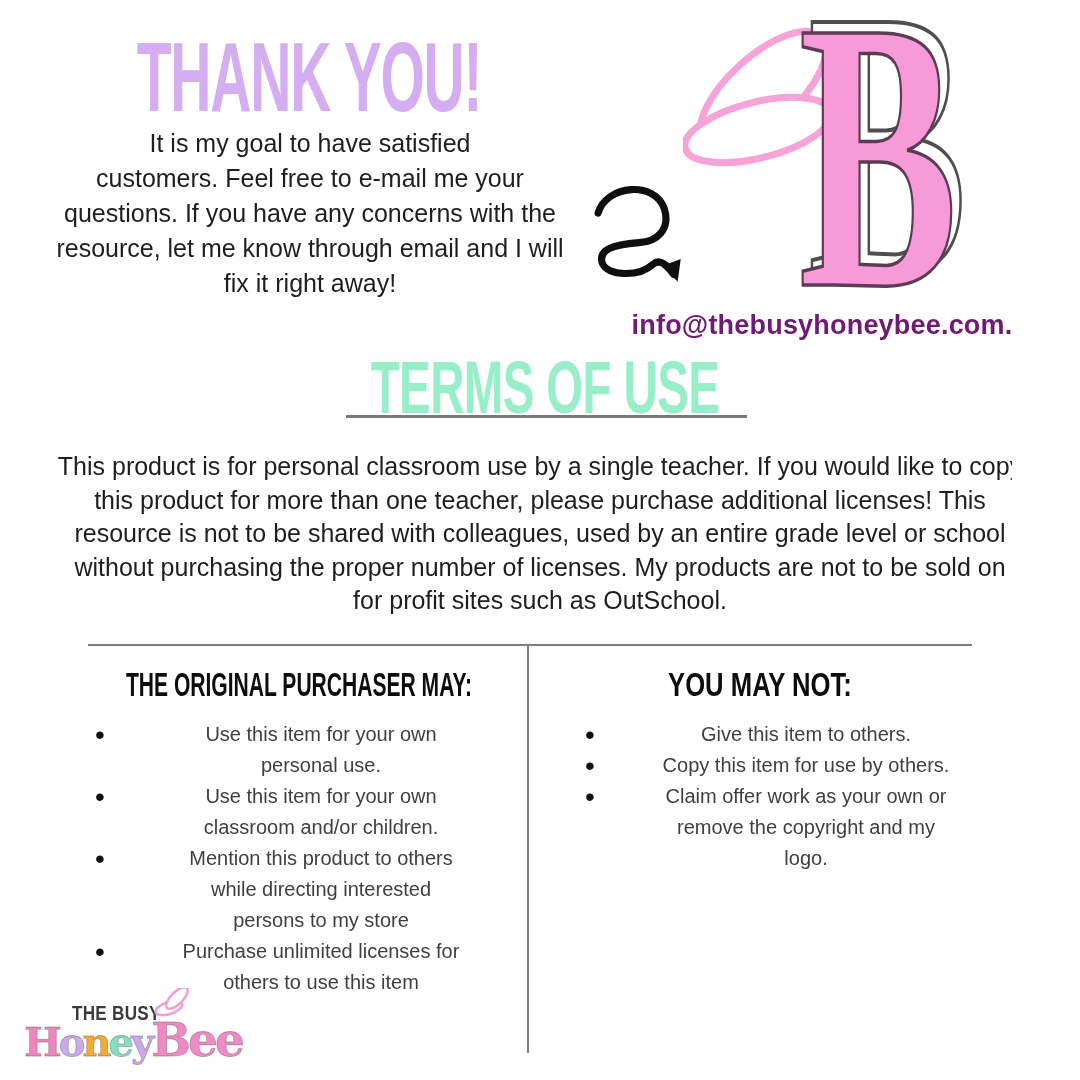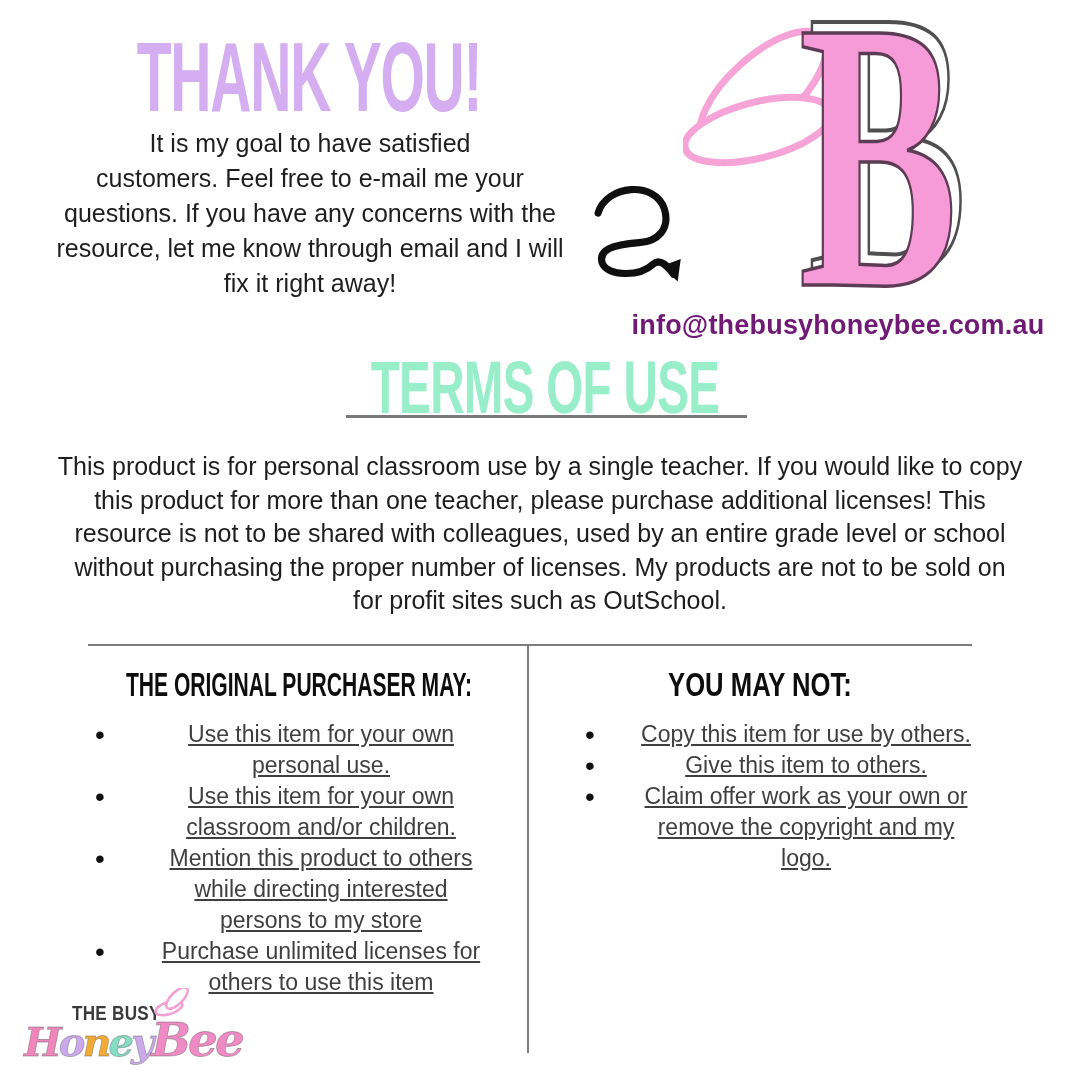--- a/index.html
+++ b/index.html
@@ -1,18 +1,18 @@
 <!DOCTYPE html>
 <html><head>
 <meta charset="utf-8">
 <style>
   html,body { margin:0; padding:0; background:#ffffff; }
   .page {
     position:relative; width:1012px; height:1080px; background:#ffffff;
-    font-family:"Liberation Sans", sans-serif; overflow:hidden;padding-left:48px;
+    font-family:"Liberation Sans", sans-serif; overflow:hidden;
   }
 
   
   .thank-you {
     position:absolute; top:22px; left:0; width:618px; text-align:center;
     color:#d5aef2; font-weight:bold; font-size:92px; letter-spacing:-2px;
     white-space:nowrap; transform:scale(0.62,1.06); transform-origin:center top;
   }
   .intro {
     position:absolute; top:126px; left:10px; width:600px; text-align:center;
@@ -53,35 +53,35 @@
   .col-header.right { left:540px; width:440px; transform:scale(0.95,1.25); }
 
   .list { position:absolute; list-style:none; margin:0; padding:0; }
   .list.left  { top:719px; left:95px;  width:418px; }
   .list.right { top:719px; left:585px; width:408px; }
   .list li { display:flex; }
   .list li::before {
     content:"\2022"; width:34px; flex:0 0 34px; font-size:28px; line-height:31px; color:#111111;
   }
   .item-text {
-    flex:1; text-align:center; font-size:23px; line-height:31px;
-    color:#3f3f3f; white-space:pre-line;text-decoration:underline;
+    flex:1; text-align:center; font-size:20px; line-height:31px;
+    color:#3f3f3f; white-space:pre-line;
   }
 
   
   .footer-logo { position:absolute; left:22px; top:988px; width:240px; height:92px; }
   .footer-top {
     position:absolute; left:50px; top:14px; font-weight:bold; font-size:18px;
     letter-spacing:0.3px; color:#3a3a3a; transform:scale(0.95,1.15); transform-origin:left top;
     white-space:nowrap;
   }
   .footer-wing-svg { position:absolute; left:131px; top:0px; width:46px; height:30px; }
   .footer-script {
     position:absolute; left:2px; top:24px; font-family:"DejaVu Serif", serif;
-    font-style:italic; font-weight:bold; font-size:40px; letter-spacing:-3px;
+    font-weight:bold; font-size:40px; letter-spacing:-3px;
     white-space:nowrap;text-align:center; -webkit-text-stroke:0.8px rgba(90,90,90,0.45);
   }
   .footer-script .bee { font-size:47px; color:#f08ac4; }
 </style>
 </head>
 <body>
 
 <div class="page">
 
   <div class="thank-you">THANK YOU!</div>
@@ -145,25 +145,25 @@
 
       <li>
         <div class="item-text">Purchase unlimited licenses for
 others to use this item</div>
       </li>
     </ul>
 
   <ul class="list right">
 
       <li>
-        <div class="item-text">Copy this item for use by others.</div>
+        <div class="item-text">Give this item to others.</div>
       </li>
 
       <li>
-        <div class="item-text">Give this item to others.</div>
+        <div class="item-text">Copy this item for use by others.</div>
       </li>
 
 
 
       <li>
         <div class="item-text">Claim offer work as your own or
 remove the copyright and my
 logo.</div>
       </li>
     </ul>

